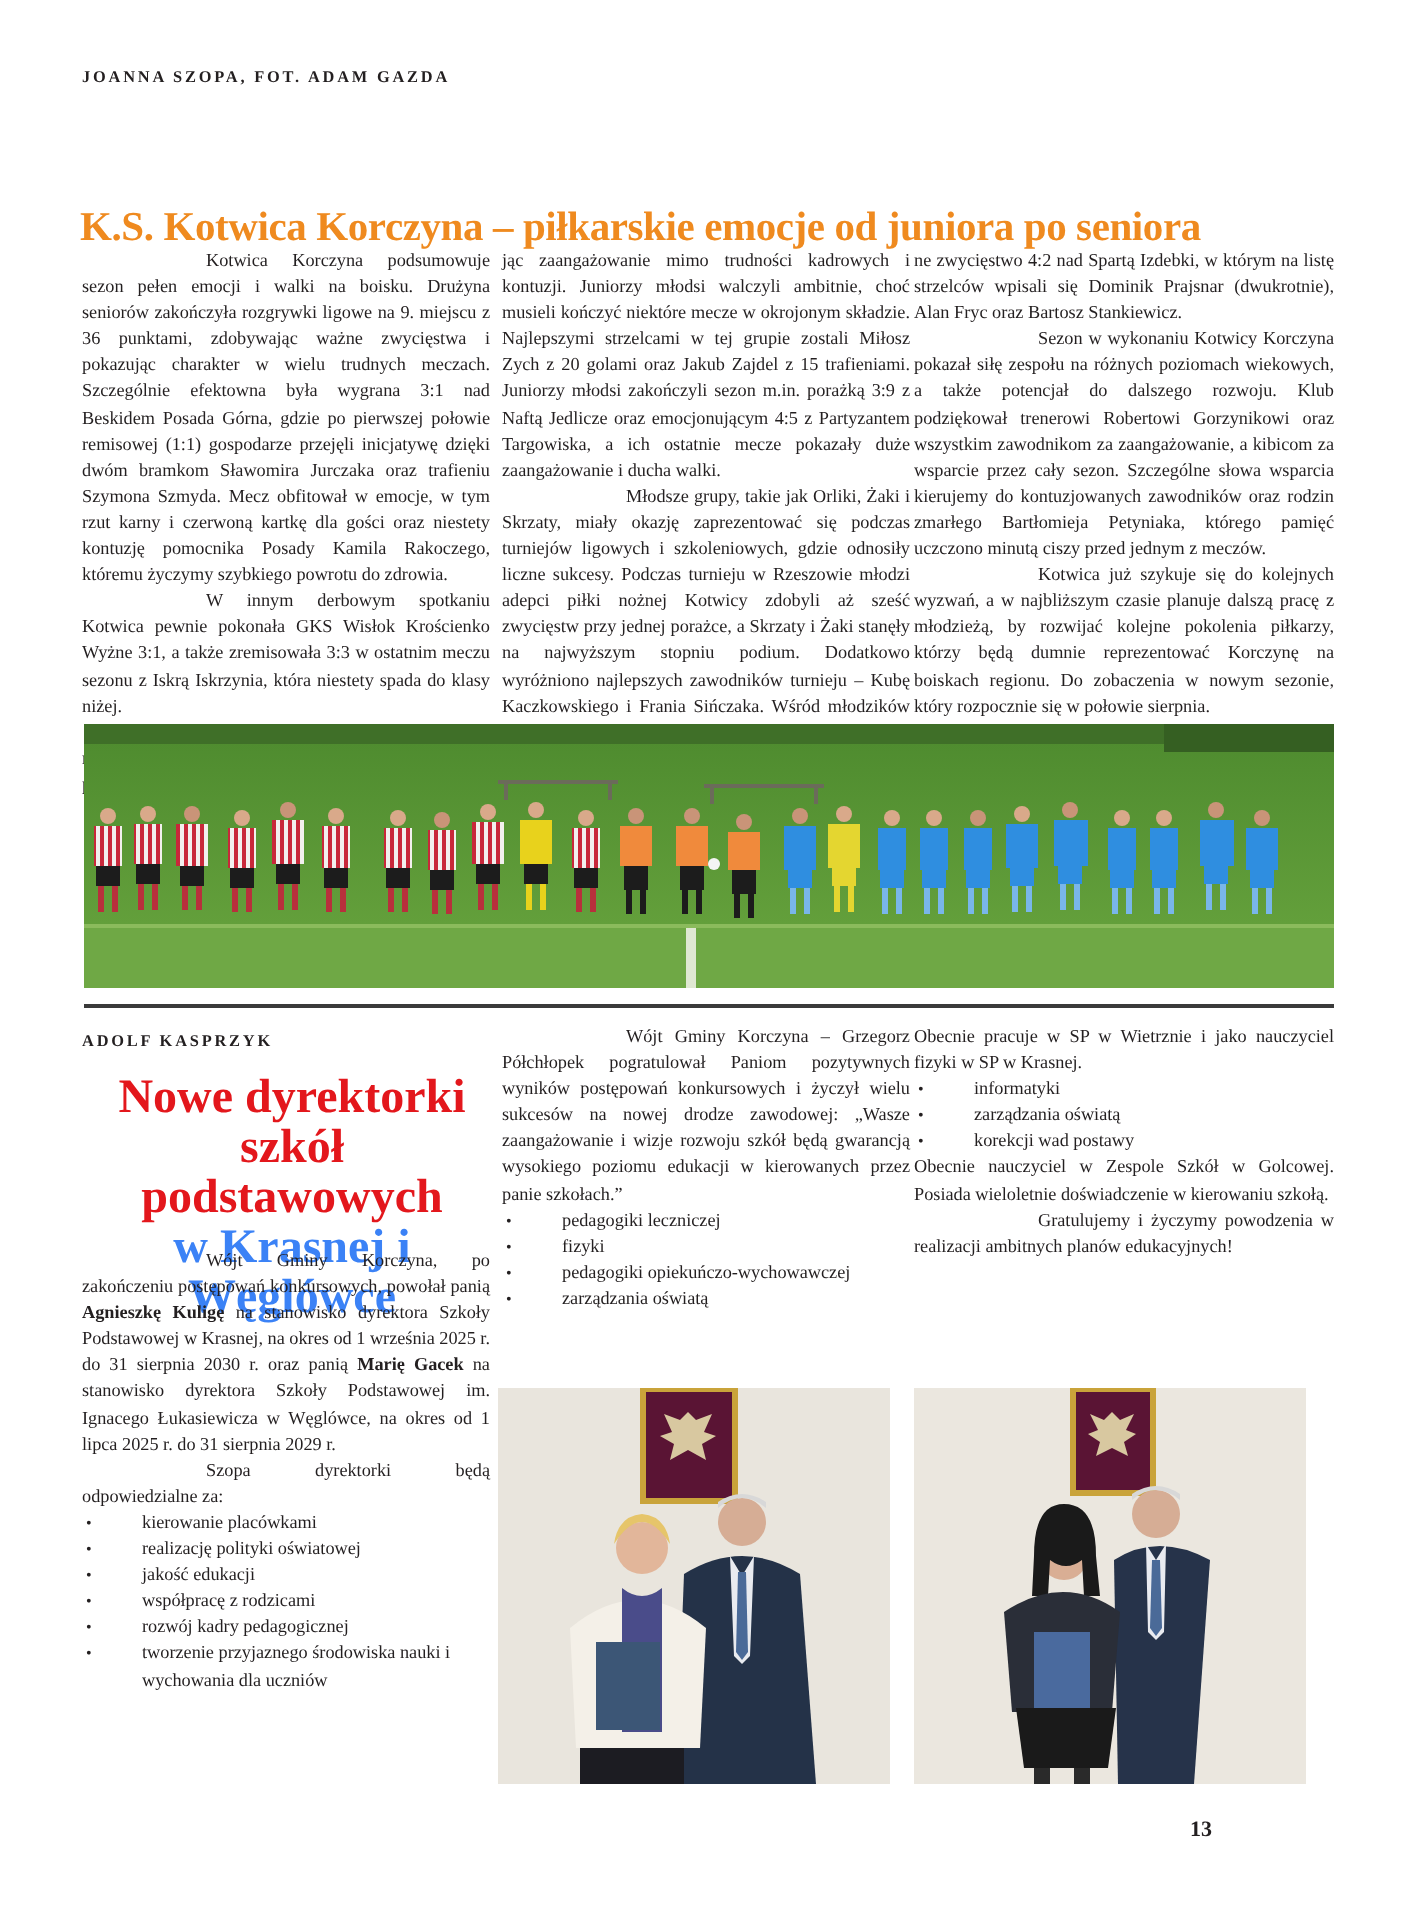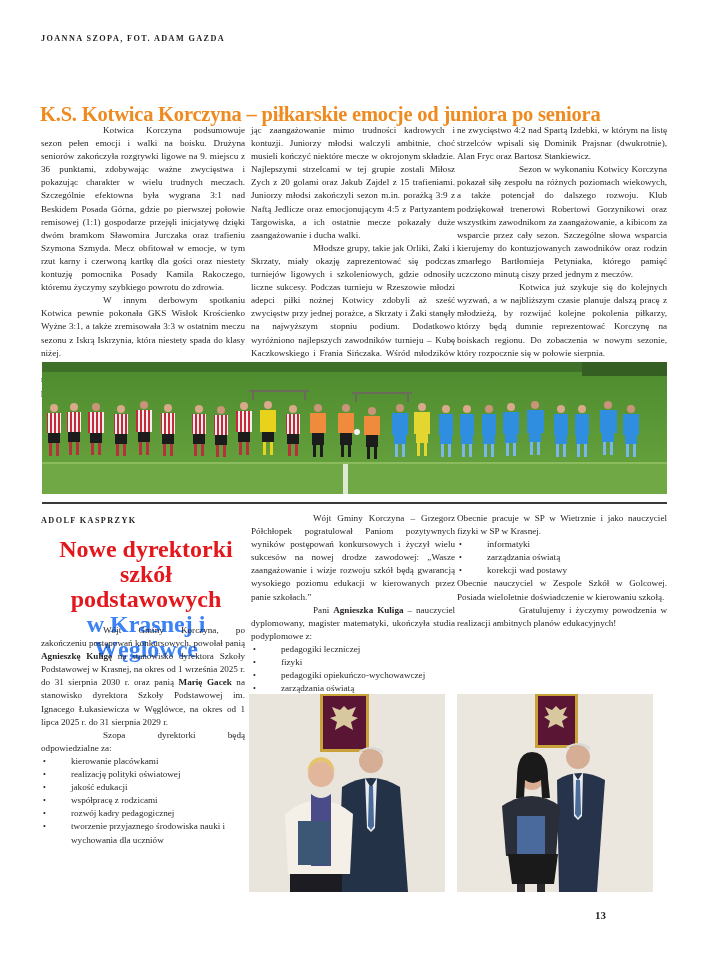--- a/index.html
+++ b/index.html
@@ -277,21 +277,20 @@
     <li>realizację polityki oświatowej</li>
     <li>jakość edukacji</li>
     <li>współpracę z rodzicami</li>
     <li>rozwój kadry pedagogicznej</li>
     <li>tworzenie przyjaznego środowiska nauki i wychowania dla uczniów</li>
   </ul>
 </div>
 
 <div class="abs col" style="left:251px;top:512px;width:204px;">
   <p class="ind">Wójt Gminy Korczyna – Grzegorz Półchłopek pogratulował Paniom pozytywnych wyników postępowań konkursowych i życzył wielu sukcesów na nowej drodze zawodowej: „Wasze zaangażowanie i wizje rozwoju szkół będą gwarancją wysokiego poziomu edukacji w kierowanych przez panie szkołach.”</p>
-  <p class="ind"><span>Pani </span><b>Agnieszka Kuliga</b><span> – nauczyciel dyplomowany, magister matematyki, ukończyła studia podyplomowe z:</span></p>
   <ul class="bul">
     <li>pedagogiki leczniczej</li>
     <li>fizyki</li>
     <li>pedagogiki opiekuńczo-wychowawczej</li>
     <li>zarządzania oświatą</li>
   </ul>
 </div>
 
 <div class="abs col" style="left:457px;top:512px;width:210px;">
   <p>Obecnie pracuje w SP w Wietrznie i jako nauczyciel fizyki w SP w Krasnej.</p>

